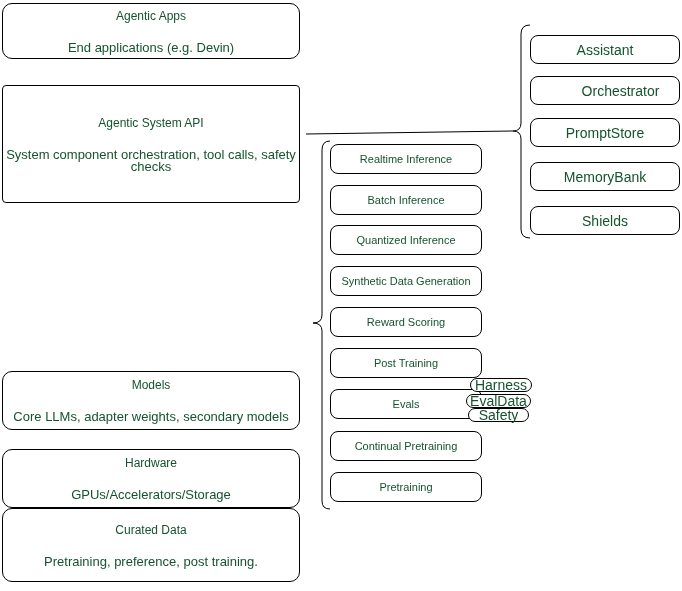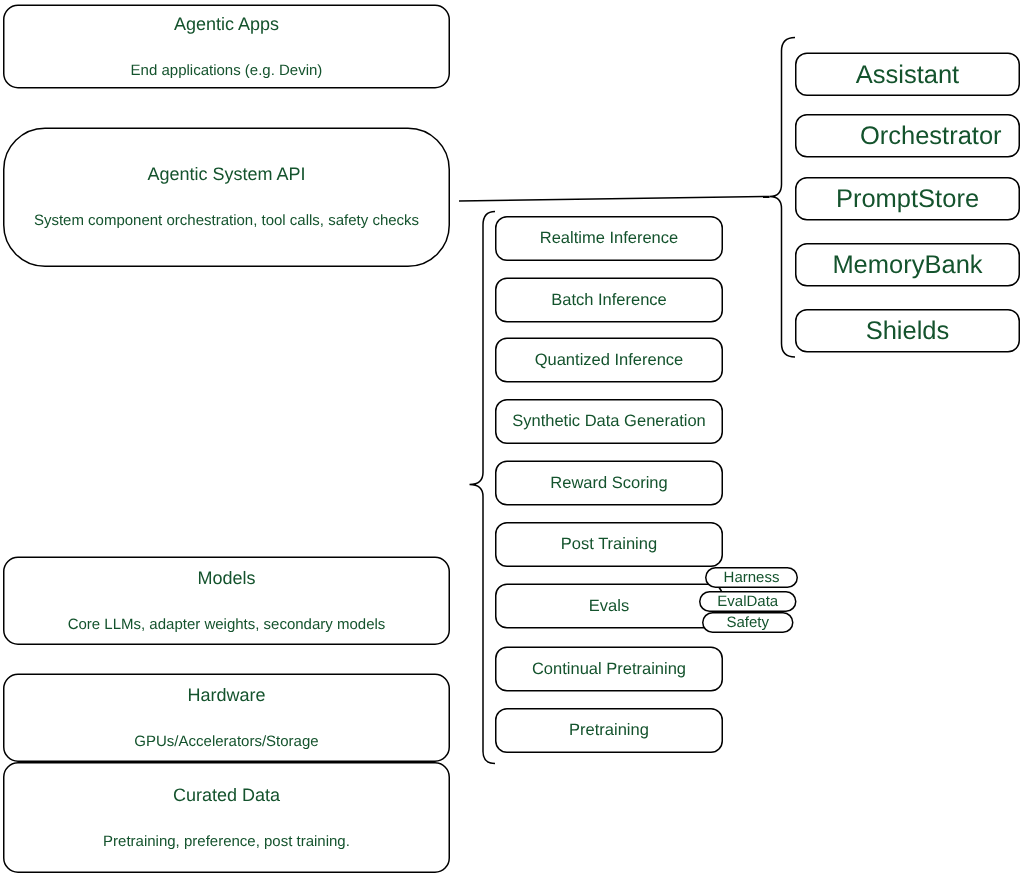--- a/index.html
+++ b/index.html
@@ -25,21 +25,21 @@
     border: 1px solid #000000;
     background: #ffffff;
     display: flex;
     flex-direction: column;
     align-items: center;
     justify-content: center;
     text-align: center;
     box-sizing: border-box;
   }
   .ltitle { font-size: 12px; line-height: 14px; }
-  .lsub   { font-size: 10px; line-height: 12px; margin-top: 19px; }
+  .lsub   { font-size: 13px; line-height: 12px; margin-top: 19px; }
   .mbox {
     position: absolute;
     left: 330px;
     width: 152px;
     height: 30px;
     border: 1px solid #000000;
     border-radius: 8px;
     background: #ffffff;
     display: flex;
     align-items: center;
@@ -51,52 +51,52 @@
     position: absolute;
     left: 530px;
     width: 150px;
     height: 29px;
     border: 1px solid #000000;
     border-radius: 8px;
     background: #ffffff;
     display: flex;
     align-items: center;
     justify-content: center;
-    font-size: 17px;
+    font-size: 14px;
     box-sizing: border-box;
   }
   .tag {
     position: absolute;
     border: 1px solid #000000;
     border-radius: 8px;
     background: #ffffff;
     display: flex;
     align-items: center;
     justify-content: center;
-    font-size: 10px;
+    font-size: 14px;
     box-sizing: border-box;
     z-index: 5;
   }
 </style>
 </head>
 <body>
 
 <div id="canvas">
 
   <svg class="overlay" viewBox="0 0 682 591">
     <path d="M 306 134 L 513 131" stroke="#000000" stroke-width="1" fill="none"></path>
     <path d="M 330 141 Q 322 141 322 150 L 322 315 Q 322 323 313 323 Q 322 323 322 331 L 322 501 Q 322 509 330 509" stroke="#000000" stroke-width="1" fill="none"></path>
     <path d="M 530 25 Q 521 25 521 34 L 521 123 Q 521 131 513 131 Q 521 131 521 139 L 521 229 Q 521 238 530 238" stroke="#000000" stroke-width="1" fill="none"></path>
   </svg>
 
   <div class="lbox" style="top:3px;height:56px;border-radius:10px;">
     <div class="ltitle">Agentic Apps</div>
     <div class="lsub">End applications (e.g. Devin)</div>
   </div>
-  <div class="lbox" style="top:85px;height:93px;border-radius:28px;">
+  <div class="lbox" style="top:85px;height:118px;border-radius:4px;">
     <div class="ltitle">Agentic System API</div>
     <div class="lsub">System component orchestration, tool calls, safety checks</div>
   </div>
   <div class="lbox" style="top:371px;height:59px;border-radius:10px;">
     <div class="ltitle">Models</div>
     <div class="lsub">Core LLMs, adapter weights, secondary models</div>
   </div>
   <div class="lbox" style="top:449px;height:59px;border-radius:10px;">
     <div class="ltitle">Hardware</div>
     <div class="lsub">GPUs/Accelerators/Storage</div>

